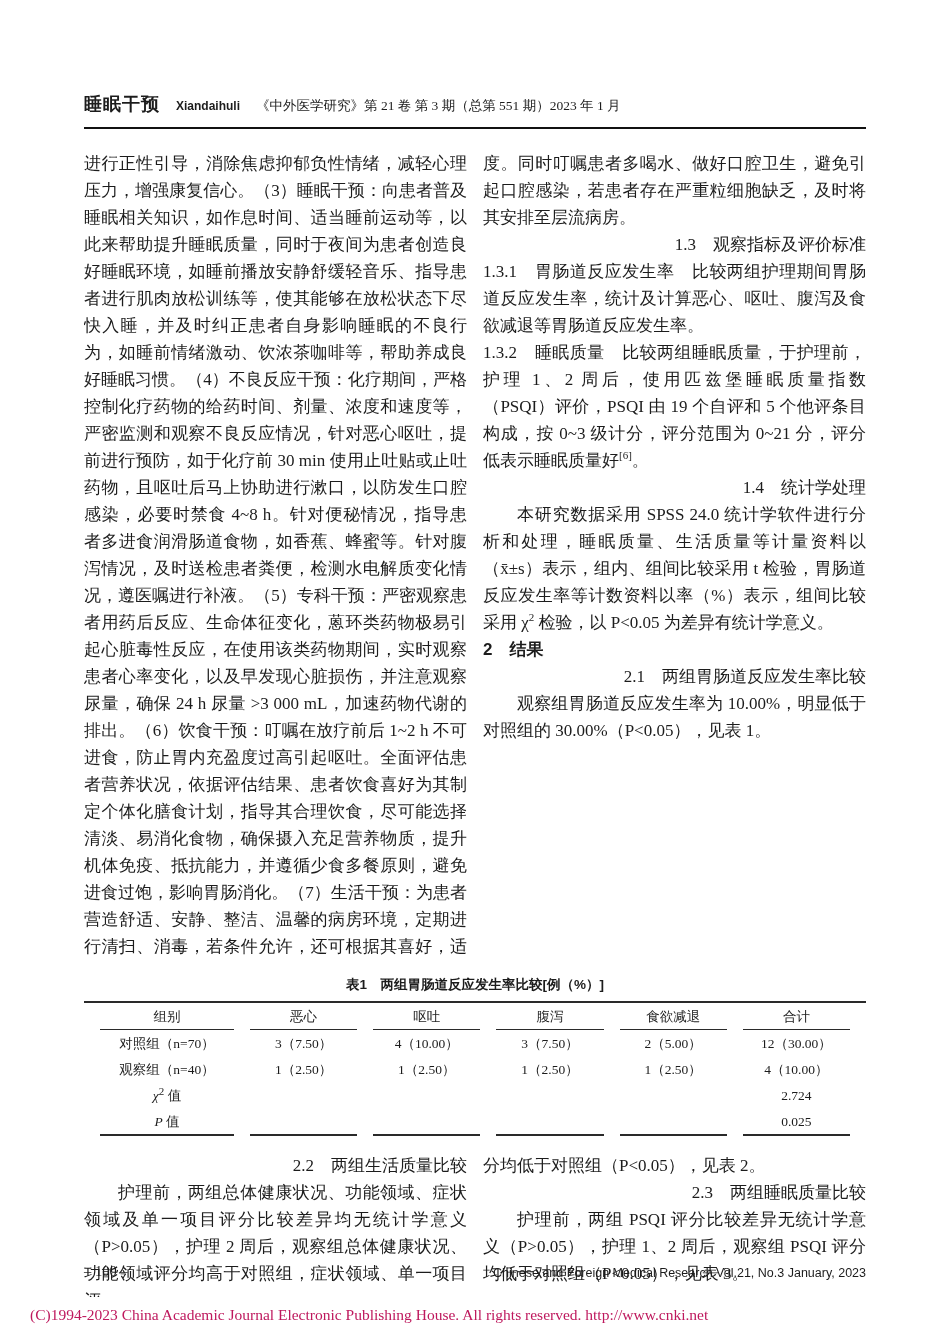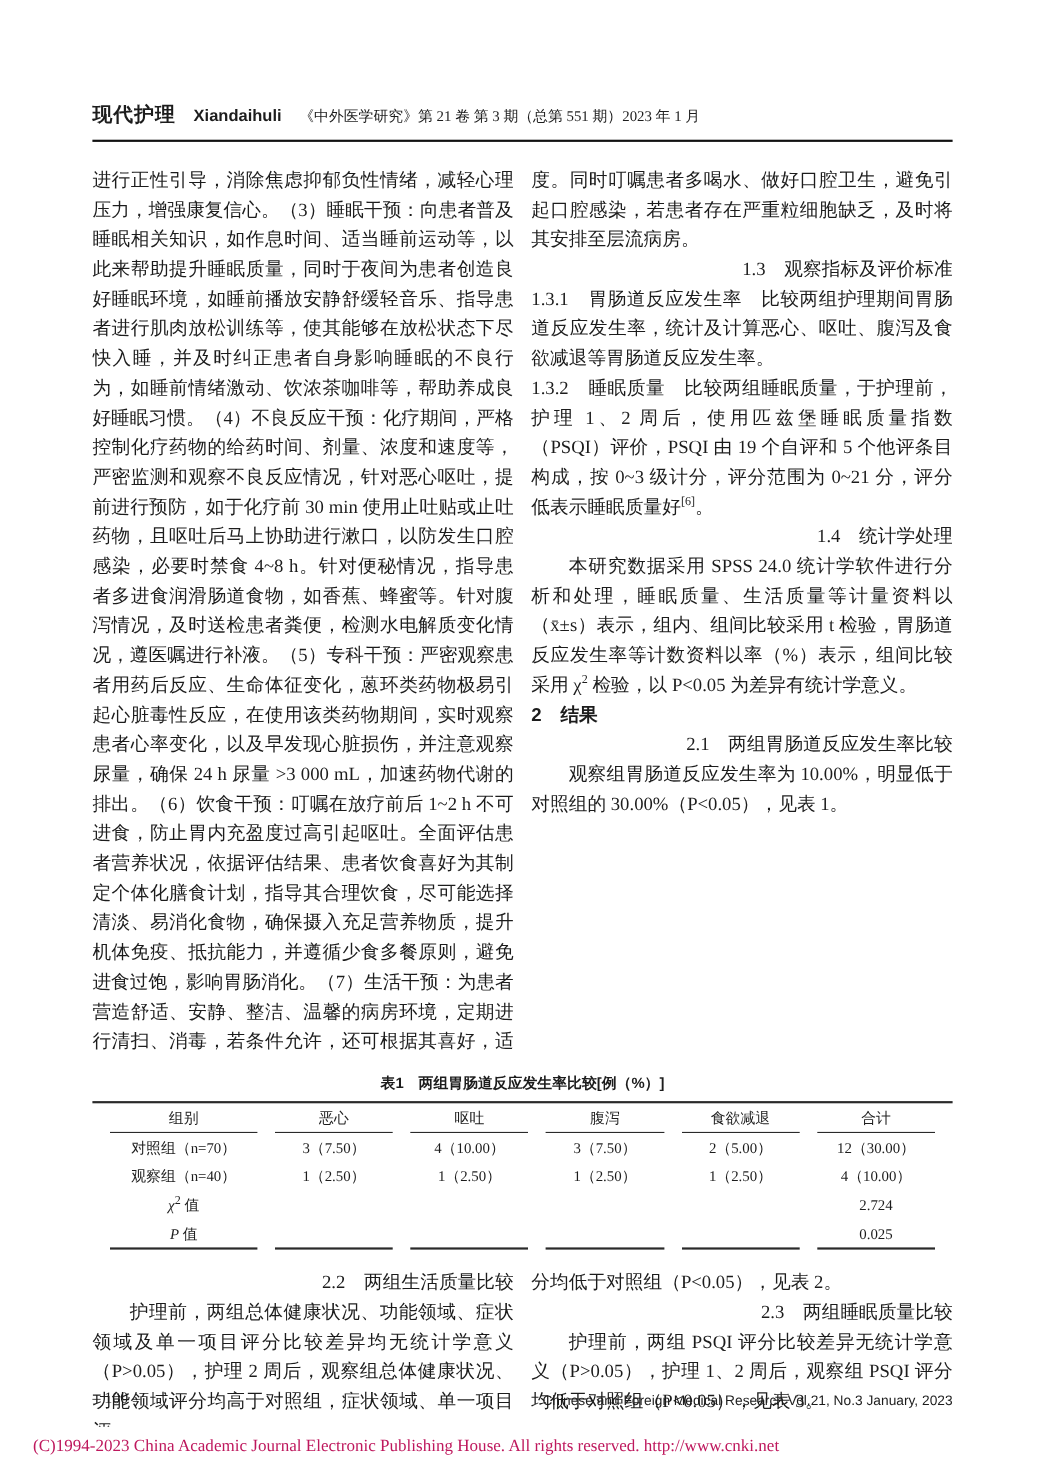--- a/index.html
+++ b/index.html
@@ -30,21 +30,21 @@
   .header .cn {
     font-family: "Liberation Sans", "DejaVu Sans", sans-serif;
     font-weight: 700;
     font-size: 18px;
     letter-spacing: 1px;
     white-space: nowrap;
   }
   .header .py {
     font-family: "Liberation Sans", "DejaVu Sans", sans-serif;
     font-weight: 700;
-    font-size: 15px;
+    font-size: 12px;
     white-space: nowrap;
   }
   .header .info {
     font-size: 13.5px;
     white-space: nowrap;
   }
   
   .columns {
     display: flex;
     gap: 16px;
@@ -133,21 +133,21 @@
     font-size: 15.5px;
     white-space: nowrap;
   }
 </style>
 </head>
 <body>
 
 <div class="page">
 
   <div class="header">
-    <span class="cn">现代护理</span>
+    <span class="cn">睡眠干预</span>
     <span class="py">Xiandaihuli</span>
     <span class="info">《中外医学研究》第 21 卷 第 3 期（总第 551 期）2023 年 1 月</span>
   </div>
 
   <div class="columns top-section">
     <div class="col">
       <p>进行正性引导，消除焦虑抑郁负性情绪，减轻心理压力，增强康复信心。（3）睡眠干预：向患者普及睡眠相关知识，如作息时间、适当睡前运动等，以此来帮助提升睡眠质量，同时于夜间为患者创造良好睡眠环境，如睡前播放安静舒缓轻音乐、指导患者进行肌肉放松训练等，使其能够在放松状态下尽快入睡，并及时纠正患者自身影响睡眠的不良行为，如睡前情绪激动、饮浓茶咖啡等，帮助养成良好睡眠习惯。（4）不良反应干预：化疗期间，严格控制化疗药物的给药时间、剂量、浓度和速度等，严密监测和观察不良反应情况，针对恶心呕吐，提前进行预防，如于化疗前 30 min 使用止吐贴或止吐药物，且呕吐后马上协助进行漱口，以防发生口腔感染，必要时禁食 4~8 h。针对便秘情况，指导患者多进食润滑肠道食物，如香蕉、蜂蜜等。针对腹泻情况，及时送检患者粪便，检测水电解质变化情况，遵医嘱进行补液。（5）专科干预：严密观察患者用药后反应、生命体征变化，蒽环类药物极易引起心脏毒性反应，在使用该类药物期间，实时观察患者心率变化，以及早发现心脏损伤，并注意观察尿量，确保 24 h 尿量 &gt;3 000 mL，加速药物代谢的排出。（6）饮食干预：叮嘱在放疗前后 1~2 h 不可进食，防止胃内充盈度过高引起呕吐。全面评估患者营养状况，依据评估结果、患者饮食喜好为其制定个体化膳食计划，指导其合理饮食，尽可能选择清淡、易消化食物，确保摄入充足营养物质，提升机体免疫、抵抗能力，并遵循少食多餐原则，避免进食过饱，影响胃肠消化。（7）生活干预：为患者营造舒适、安静、整洁、温馨的病房环境，定期进行清扫、消毒，若条件允许，还可根据其喜好，适当在室内摆放绿植、鲜花等，尽可能提升其生理舒适</p>
     </div>
 
     <div class="col">

